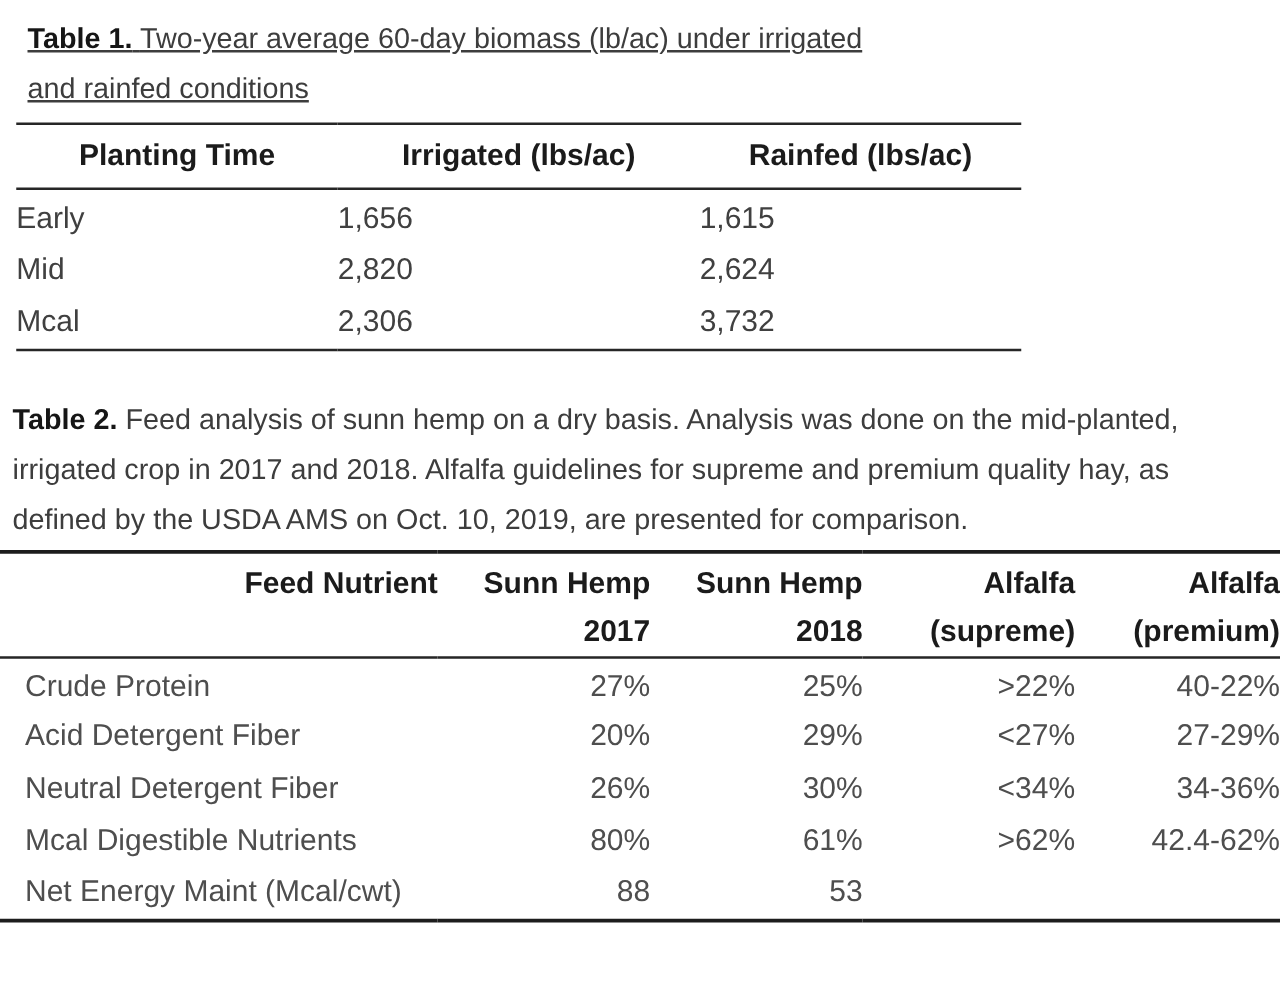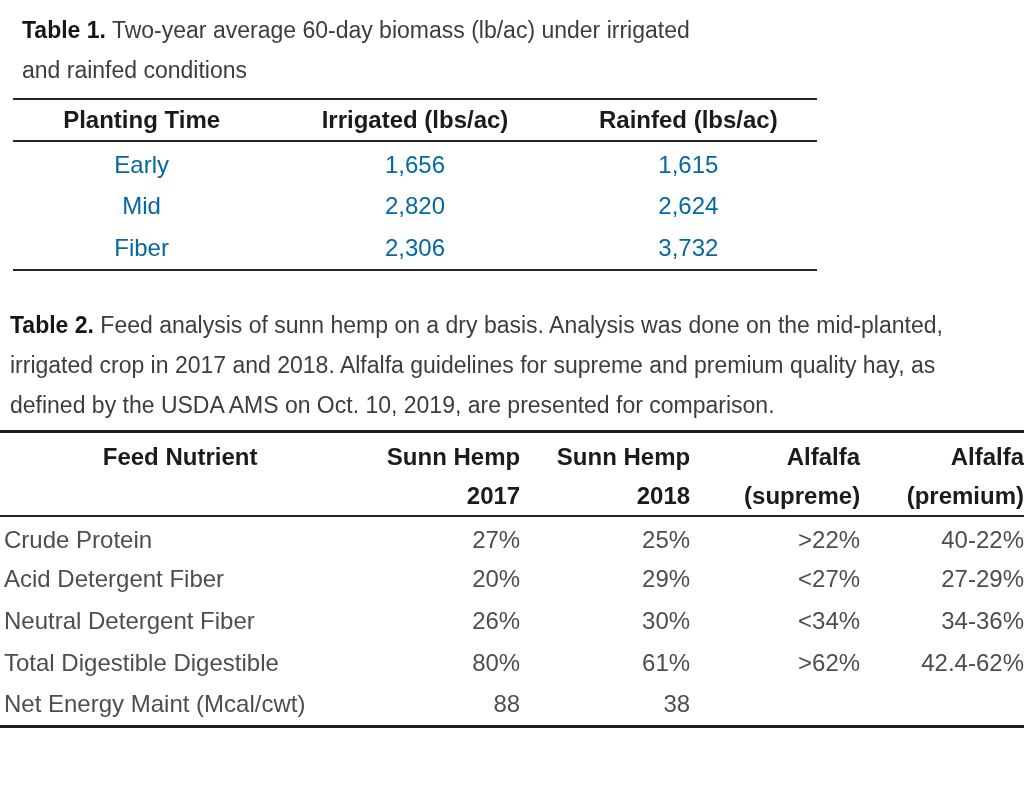--- a/index.html
+++ b/index.html
@@ -22,20 +22,21 @@
     color: #3d3d3d;
     font-weight: 400;
   }
   .caption .cap-label {
     font-weight: 700;
     color: #161616;
   }
   .t1-caption {
     margin: 10px 0 0 22px;
     max-width: 700px;
+    text-decoration: underline;
   }
   .t2-caption {
     margin: 34px 0 0 10px;
     max-width: 940px;
   }
 
   
   table { border-collapse: collapse; table-layout: fixed; }
   .t1 {
     width: 804px;
@@ -44,28 +45,27 @@
     border-bottom: 2px solid #262626;
   }
   .t1 col.c1 { width: 32%; }
   .t1 col.c2 { width: 36%; }
   .t1 col.c3 { width: 32%; }
   .t1 th {
     font-size: 24px;
     font-weight: 700;
     color: #1b1b1b;
     text-align: center;
-    height: 42px;
+    height: 52px;
     vertical-align: middle;
     border-bottom: 2px solid #262626;
   }
   .t1 td {
     font-size: 24px;
-    color: #0369a1;
-    text-align: center;
+    color: #404040;
     height: 43px;
     vertical-align: middle;
   }
   .t1 tbody tr:first-child td { padding-top: 4px; }
 
   
   .t2 {
     width: 1024px;
     margin-top: 5px;
     border-top: 3px solid #1d1d1d;
@@ -78,30 +78,30 @@
   .t2 col.c5 { width: 16.0%; }
   .t2 th {
     font-size: 24px;
     font-weight: 700;
     color: #1b1b1b;
     text-align: right;
     vertical-align: top;
     padding-top: 4px;
     border-bottom: 2px solid #262626;
   }
-  .t2 th.first { text-align: center; padding-left: 10px; }
+  .t2 th.first { text-align: right; padding-left: 10px; }
   .t2 .h-line { height: 39px; line-height: 39px; }
   .t2 td {
     font-size: 24px;
     color: #4e4e4e;
     text-align: right;
     height: 42px;
     vertical-align: middle;
   }
-  .t2 td.first { text-align: left; padding-left: 4px; }
+  .t2 td.first { text-align: left; padding-left: 20px; }
   .t2 tbody tr:first-child td { padding-top: 4px; }
 </style>
 </head>
 <body>
 
 <div class="page">
 
   <p class="caption t1-caption">
     <span class="cap-label">Table 1.</span>
     <span>Two-year average 60-day biomass (lb/ac) under irrigated and rainfed conditions</span>
@@ -125,21 +125,21 @@
         <td>Early</td>
         <td>1,656</td>
         <td>1,615</td>
       </tr>
       <tr>
         <td>Mid</td>
         <td>2,820</td>
         <td>2,624</td>
       </tr>
       <tr>
-        <td>Fiber</td>
+        <td>Mcal</td>
         <td>2,306</td>
         <td>3,732</td>
       </tr>
     </tbody>
   </table>
 
   <p class="caption t2-caption">
     <span class="cap-label">Table 2.</span>
     <span>Feed analysis of sunn hemp on a dry basis. Analysis was done on the mid-planted, irrigated crop in 2017 and 2018. Alfalfa guidelines for supreme and premium quality hay, as defined by the USDA AMS on Oct. 10, 2019, are presented for comparison.</span>
   </p>
@@ -192,29 +192,29 @@
         <td>27-29%</td>
       </tr>
       <tr>
         <td class="first">Neutral Detergent Fiber</td>
         <td>26%</td>
         <td>30%</td>
         <td>&lt;34%</td>
         <td>34-36%</td>
       </tr>
       <tr>
-        <td class="first">Total Digestible Digestible</td>
+        <td class="first">Mcal Digestible Nutrients</td>
         <td>80%</td>
         <td>61%</td>
         <td>&gt;62%</td>
         <td>42.4-62%</td>
       </tr>
       <tr>
         <td class="first">Net Energy Maint (Mcal/cwt)</td>
         <td>88</td>
-        <td>38</td>
+        <td>53</td>
         <td></td>
         <td></td>
       </tr>
     </tbody>
   </table>
 
 </div>
 
 </body></html>

